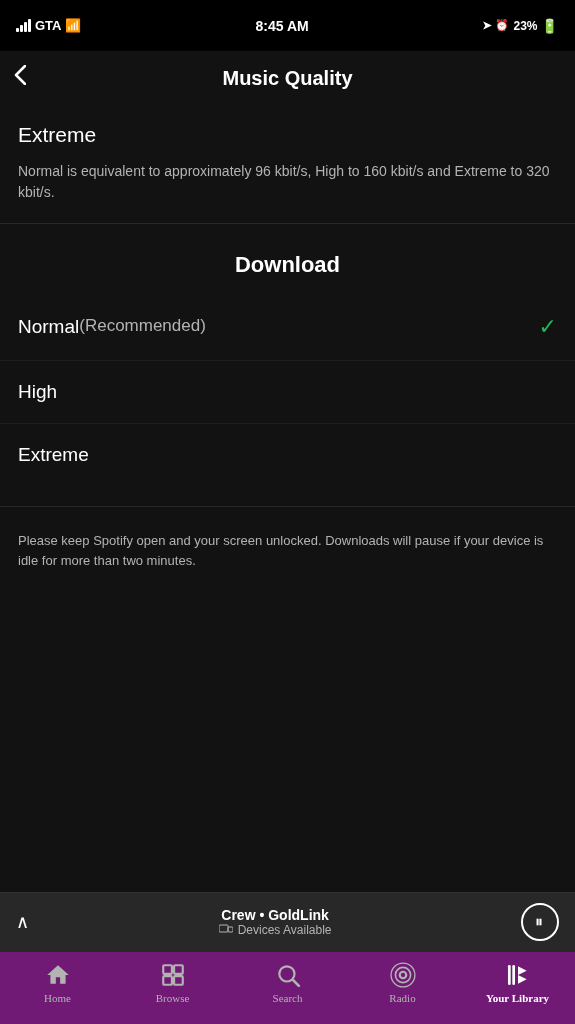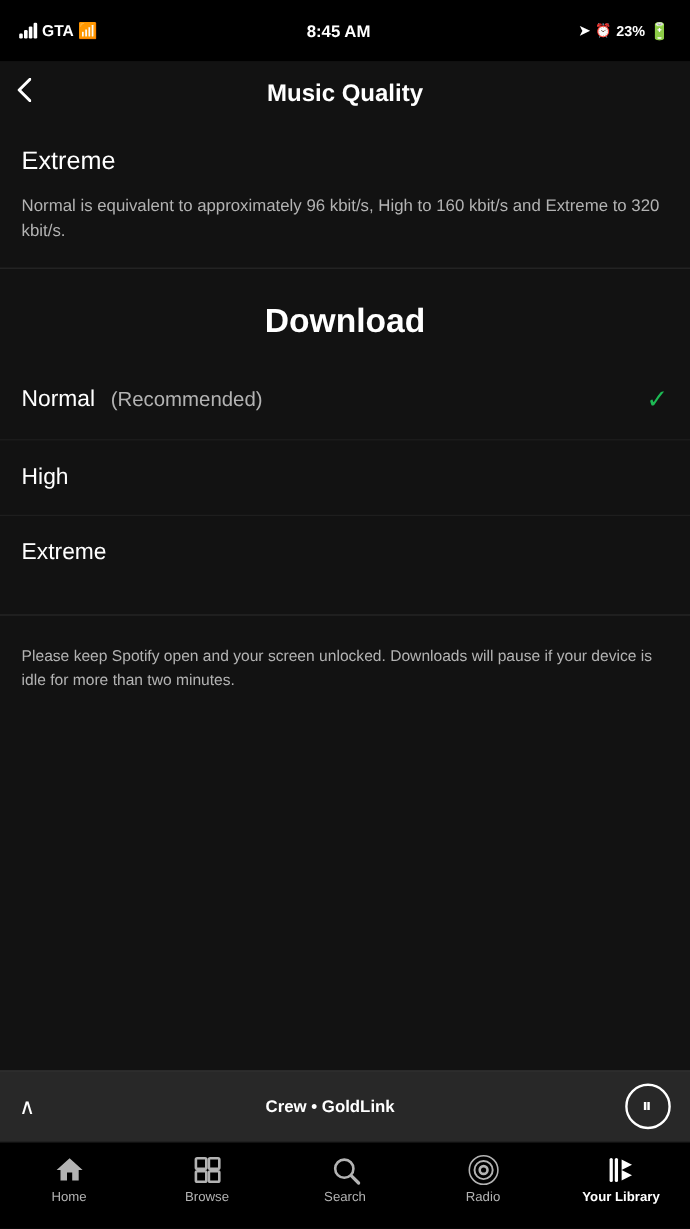--- a/index.html
+++ b/index.html
@@ -107,43 +107,42 @@
       line-height: 1.5;
     }
 
     .divider {
       height: 1px;
       background: #282828;
       margin: 0;
     }
 
     .section-header {
-      font-size: 28px;
+      font-size: 22px;
       font-weight: 700;
       color: #fff;
       text-align: center;
       padding: 28px 8px 16px;
     }
 
     
     .quality-option {
       display: flex;
       align-items: center;
       justify-content: space-between;
       padding: 20px 18px;
       cursor: pointer;
       border-bottom: 1px solid #1e1e1e;
     }
     .quality-option:last-of-type {
       border-bottom: none;
     }
     .quality-option-left {
       display: flex;
-      align-items: center;
-      gap: 13px;
+      gap: 0;
     }
     .quality-name {
       font-size: 19px;
       font-weight: 400;
       color: #fff;
     }
     .quality-recommended {
       font-size: 17px;
       color: #b3b3b3;
       font-weight: 300;
@@ -248,26 +247,27 @@
       background: none;
     }
     .pause-icon {
       color: #fff;
       font-size: 16px;
       letter-spacing: 2px;
     }
 
     
     .bottom-nav {
-      background: #000000;
+      background: #701a75;
       display: flex;
       align-items: center;
       justify-content: space-around;
       padding: 10px 0 20px;
       border-top: 1px solid #282828;
+      font-family: Liberation Serif, serif;
     }
     .nav-item {
       display: flex;
       flex-direction: column;
       align-items: center;
       gap: 4px;
       cursor: pointer;
       flex: 1;
     }
     .nav-label {
@@ -362,20 +362,29 @@
     <p class="toggle-note">Please keep Spotify open and your screen unlocked. Downloads will pause if your device is idle for more than two minutes.</p>
   </div>
 
   <div style="height:30px"></div>
 </div>
 
 <div class="now-playing-bar">
   <span class="now-playing-chevron">∧</span>
   <div class="now-playing-info">
     <div class="now-playing-title">Crew • GoldLink</div>
+    <div class="now-playing-subtitle">
+      <span class="devices-icon">
+        <svg width="14" height="12" viewBox="0 0 14 12" fill="#b3b3b3">
+          <rect x="0" y="2" width="9" height="7" rx="1" stroke="#b3b3b3" stroke-width="1" fill="none"></rect>
+          <rect x="9" y="4" width="5" height="5" rx="1" stroke="#b3b3b3" stroke-width="1" fill="none"></rect>
+        </svg>
+      </span>
+      <span>Devices Available</span>
+    </div>
   </div>
   <button class="pause-button">
     <span class="pause-icon">⏸</span>
   </button>
 </div>
 
 <div class="bottom-nav">
 
   <div class="nav-item">
     <svg class="nav-svg" viewBox="0 0 24 24">

